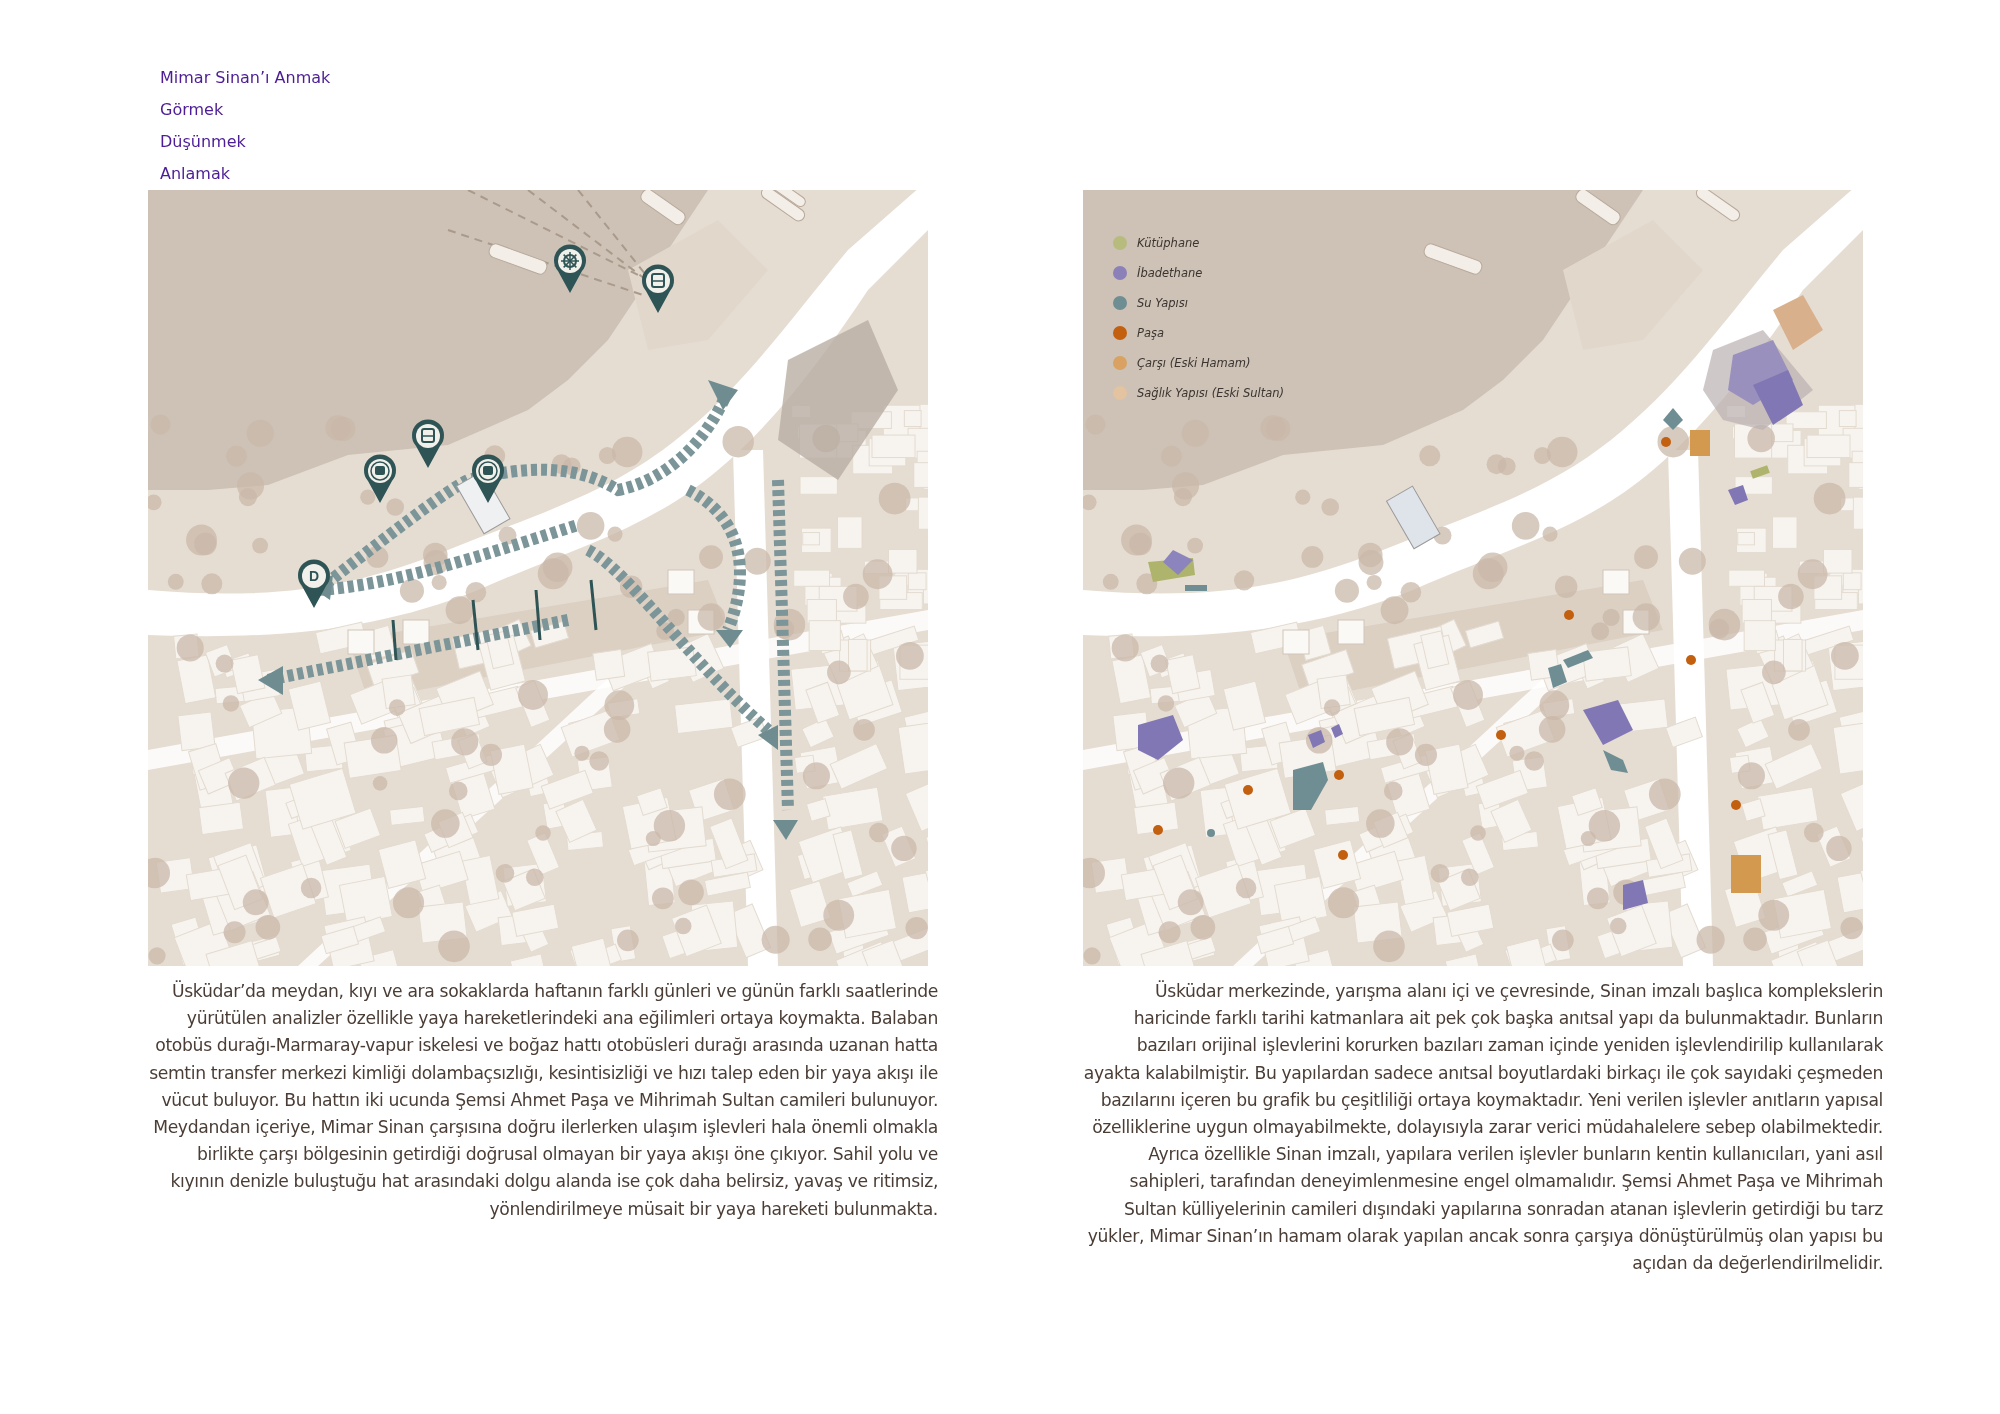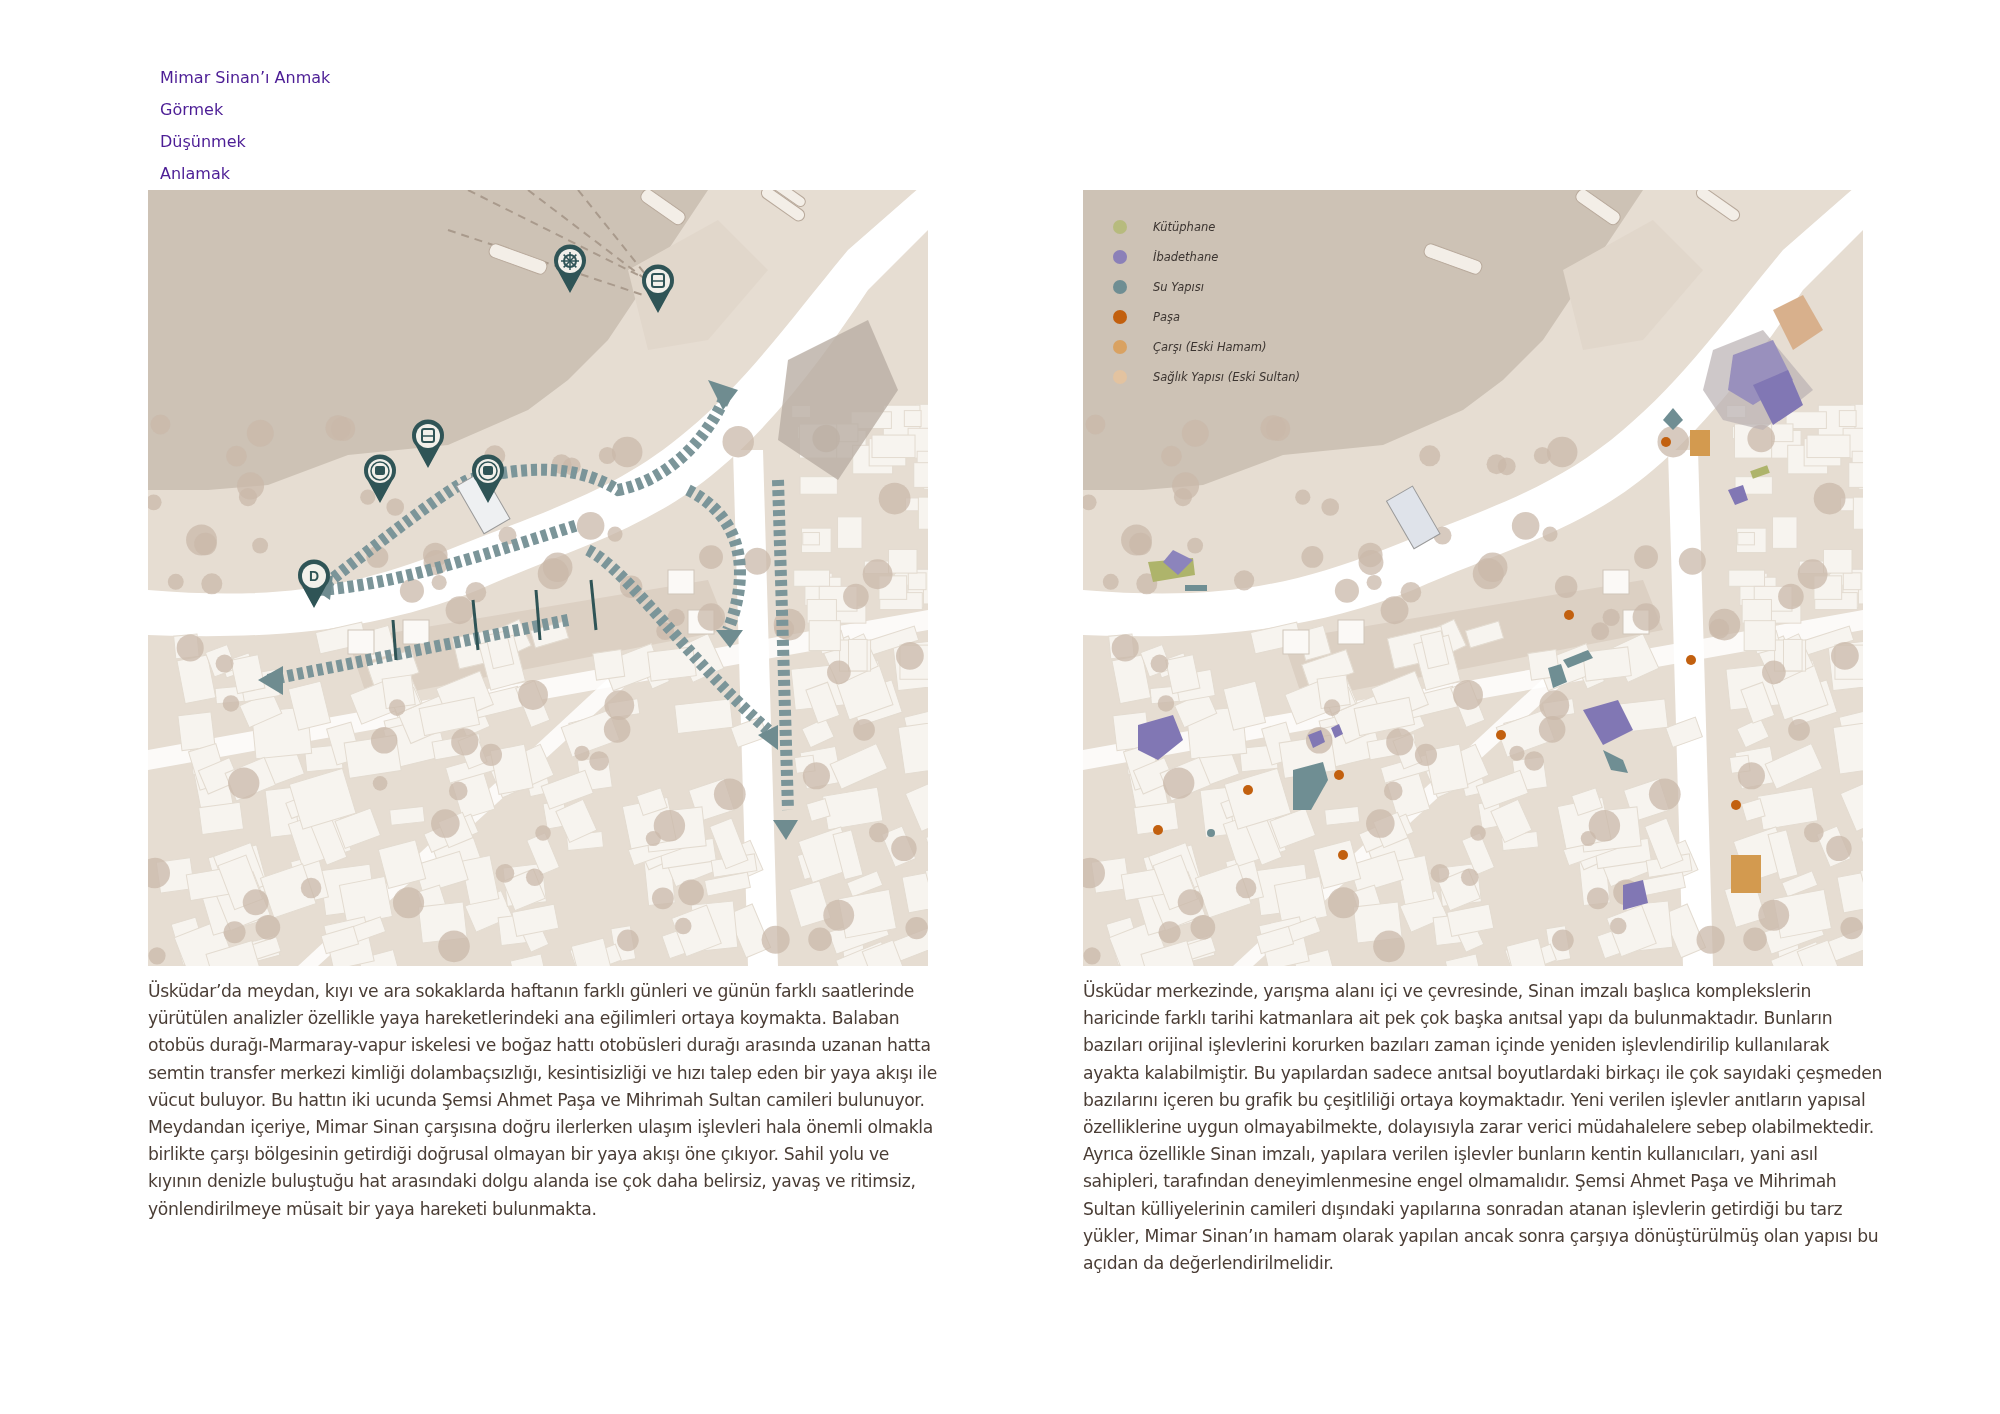--- a/index.html
+++ b/index.html
@@ -8,23 +8,23 @@
   .titles .main{font-style:normal;}
   .titles .sub{}
   .map{position:absolute;top:190px;width:780px;height:776px;overflow:hidden;background:#e7dfd5;}
   .map svg{display:block;width:100%;height:100%;}
   #map-left{left:148px;}
   #map-right{left:1083px;}
   .section{position:absolute;top:978px;width:820px;}
   #sec-left{left:148px;}
   #sec-right{left:1083px;}
   .section h2{margin:0 0 18px 0;font-family:"Liberation Sans",sans-serif;font-weight:bold;font-size:25px;letter-spacing:-0.3px;color:#3a2c24;}
-  .section p{margin:0;font-family:"DejaVu Sans",sans-serif;font-size:17.2px;line-height:27.2px;color:#4a3d35;letter-spacing:-0.35px;}
+  .section p{margin:0;font-family:"DejaVu Sans",sans-serif;font-size:17.2px;line-height:27.2px;color:#4a3d35;letter-spacing:-0.35px;text-align:right;}
   .legend{position:absolute;left:30px;top:30px;font-family:"DejaVu Sans",sans-serif;font-style:italic;font-size:11.5px;color:#3b3430;}
-  .legend .row{display:flex;align-items:flex-start;height:30px;gap:16px;}
+  .legend .row{display:flex;align-items:flex-end;height:30px;}
   .legend .dot{width:14px;height:14px;border-radius:50%;margin-right:10px;}
 </style>
 </head>
 <body>
 
 <div class="titles">
   <div class="main">Mimar Sinan’ı Anmak</div>
   <div class="sub">Görmek</div>
   <div class="sub">Düşünmek</div>
   <div class="sub">Anlamak</div>

